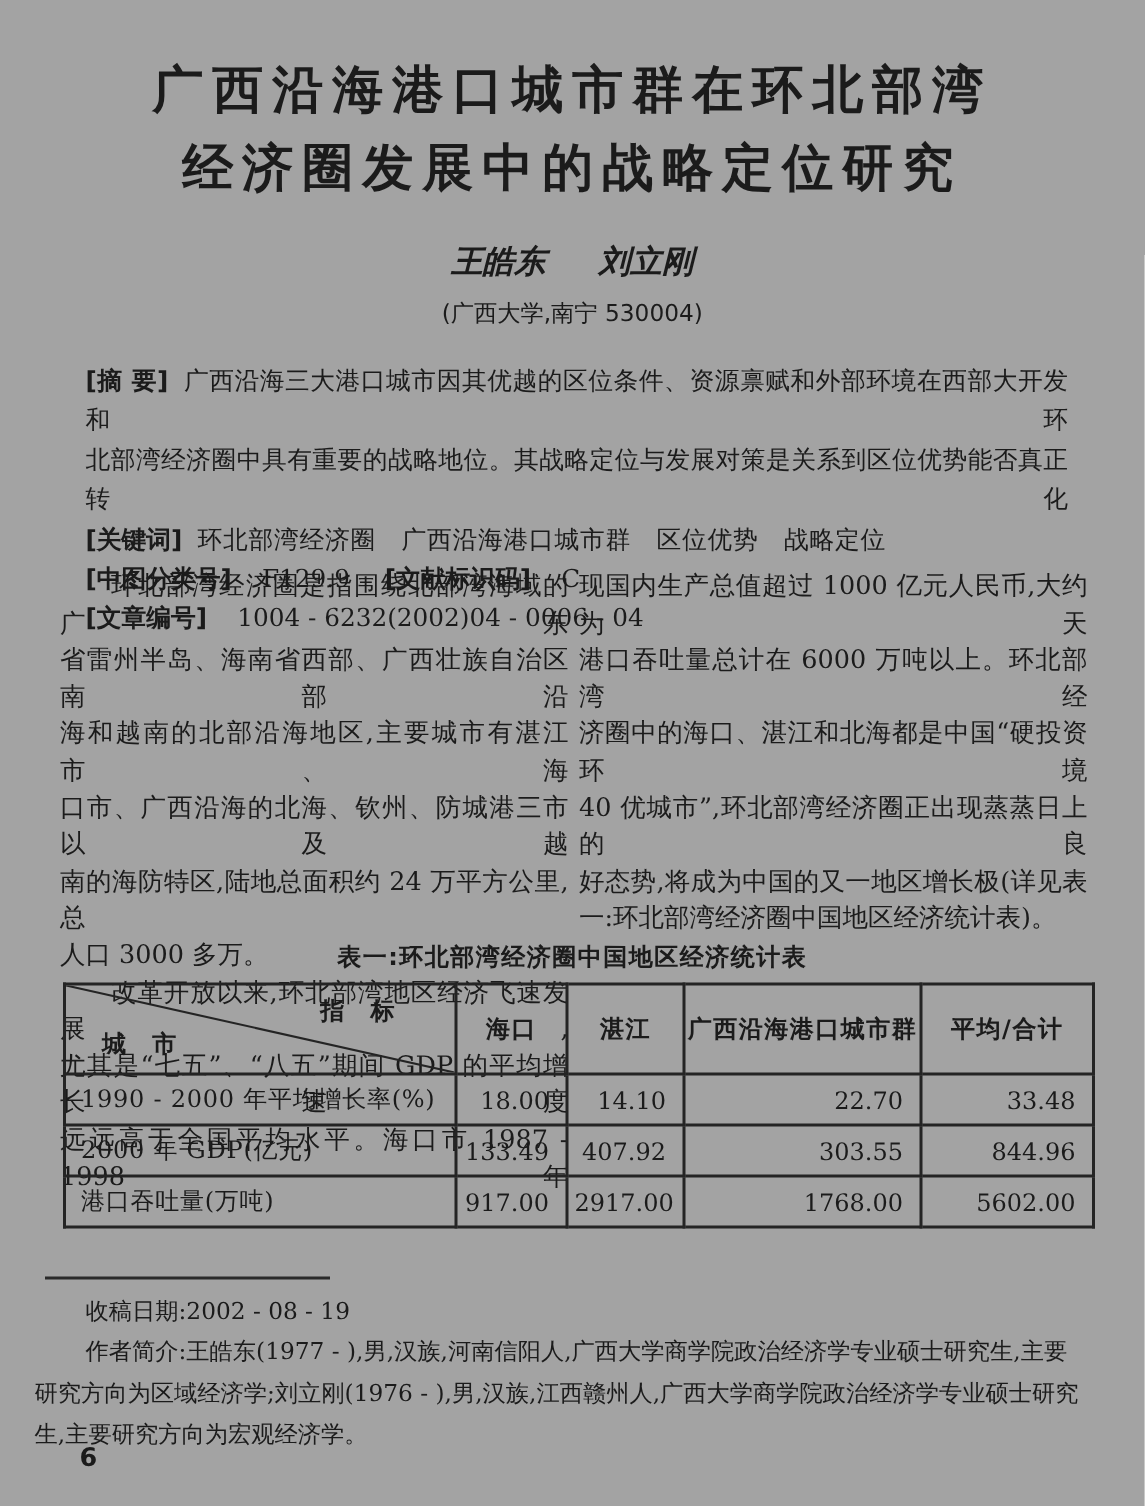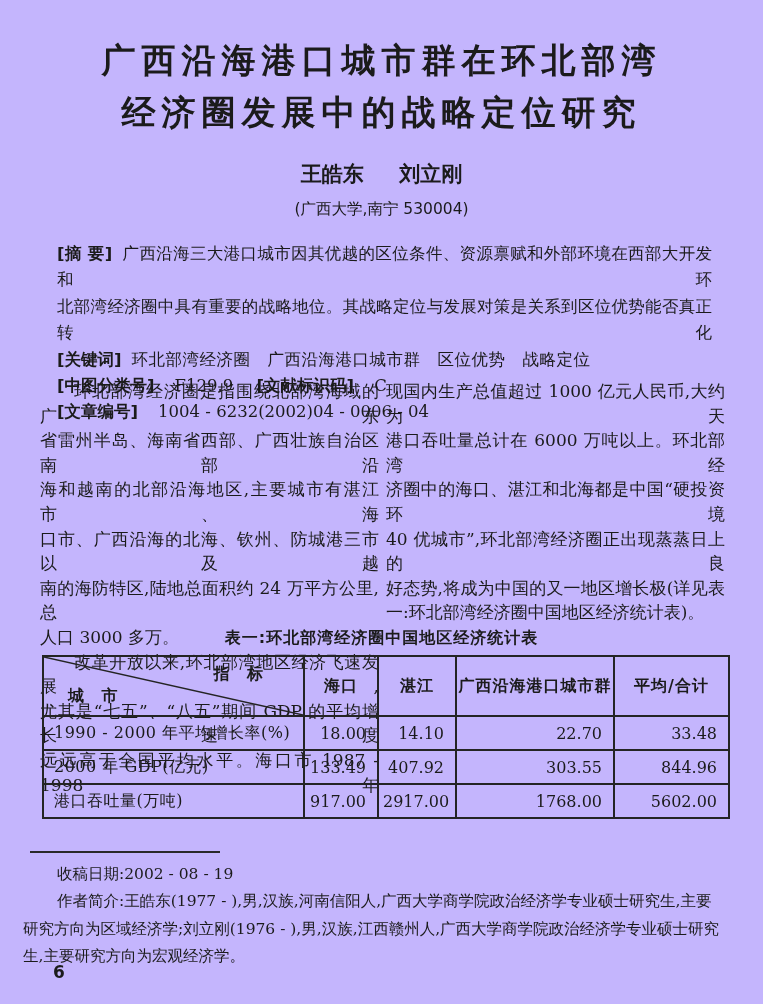--- a/index.html
+++ b/index.html
@@ -1,20 +1,20 @@
 <!DOCTYPE html>
 <html lang="zh"><head>
 <meta charset="utf-8">
 <style>
   html,body{margin:0;padding:0;background:#e8e8e6;}
   .page{
     position:relative;
     width:763px;height:1004px;
     margin:0 auto;
-    background:#c4b5fd;
+    background:#a3a3a3;
     color:#1b1b1b;
     font-family:"DejaVu Serif","Liberation Serif",serif;
     overflow:hidden;
   }
   .abs{position:absolute;}
   
   .title-block{
     top:34px;left:0;right:0;
     text-align:center;
     font-weight:700;
@@ -23,21 +23,21 @@
     line-height:52px;
   }
   
   .authors{
     top:160px;left:0;right:0;
     text-align:center;
     font-weight:700;
     font-size:21px;
     font-family:"DejaVu Sans","Liberation Sans",sans-serif;
   }
-  .authors .name{margin:0 14px;}
+  .authors .name{margin:0 14px;font-style:italic;}
   .affiliation{
     top:199px;left:0;right:0;
     text-align:center;
     font-size:15.5px;
     font-weight:400;
     font-family:"DejaVu Sans","Liberation Sans",sans-serif;
   }
   
   .abstract-block{
     top:241px;left:57px;width:655px;

